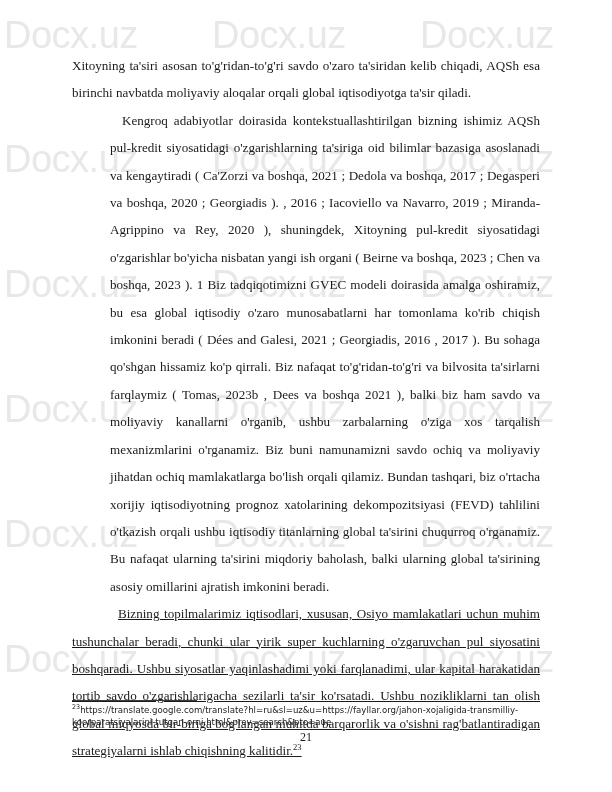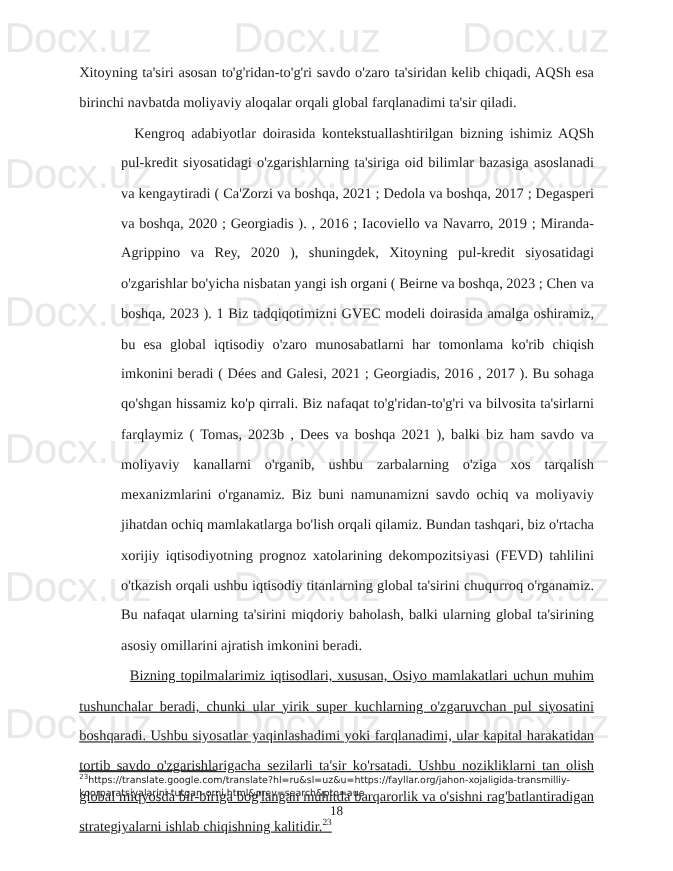--- a/index.html
+++ b/index.html
@@ -147,33 +147,33 @@
   <span class="watermark-text" style="left:4px;  top:638px;">Docx.uz</span>
   <span class="watermark-text" style="left:212px;top:638px;">Docx.uz</span>
   <span class="watermark-text" style="left:420px;top:638px;">Docx.uz</span>
 </div>
 
 <div id="page">
 
   <div id="body-text">
 
     <p class="para">
-      <span>Xitoyning ta'siri asosan to'g'ridan-to'g'ri savdo o'zaro ta'siridan kelib chiqadi, AQSh esa birinchi navbatda moliyaviy aloqalar orqali global farqlanadimi ta'sir qiladi.</span>
+      <span>Xitoyning ta'siri asosan to'g'ridan-to'g'ri savdo o'zaro ta'siridan kelib chiqadi, AQSh esa birinchi navbatda moliyaviy aloqalar orqali global iqtisodiyotga ta'sir qiladi.</span>
     </p>
 
     <p class="para indent-small">
       <span>Kengroq adabiyotlar doirasida kontekstuallashtirilgan bizning ishimiz AQSh pul-kredit siyosatidagi o'zgarishlarning ta'siriga oid bilimlar bazasiga asoslanadi va kengaytiradi ( Ca'Zorzi va boshqa, 2021 ; Dedola va boshqa, 2017 ; Degasperi va boshqa, 2020 ; Georgiadis ). , 2016 ; Iacoviello va Navarro, 2019 ; Miranda-Agrippino va Rey, 2020 ), shuningdek, Xitoyning pul-kredit siyosatidagi o'zgarishlar bo'yicha nisbatan yangi ish organi ( Beirne va boshqa, 2023 ; Chen va boshqa, 2023 ). 1 Biz tadqiqotimizni GVEC modeli doirasida amalga oshiramiz, bu esa global iqtisodiy o'zaro munosabatlarni har tomonlama ko'rib chiqish imkonini beradi ( Dées and Galesi, 2021 ; Georgiadis, 2016 , 2017 ). Bu sohaga qo'shgan hissamiz ko'p qirrali. Biz nafaqat to'g'ridan-to'g'ri va bilvosita ta'sirlarni farqlaymiz ( Tomas, 2023b , Dees va boshqa 2021 ), balki biz ham savdo va moliyaviy kanallarni o'rganib, ushbu zarbalarning o'ziga xos tarqalish mexanizmlarini o'rganamiz. Biz buni namunamizni savdo ochiq va moliyaviy jihatdan ochiq mamlakatlarga bo'lish orqali qilamiz. Bundan tashqari, biz o'rtacha xorijiy iqtisodiyotning prognoz xatolarining dekompozitsiyasi (FEVD) tahlilini o'tkazish orqali ushbu iqtisodiy titanlarning global ta'sirini chuqurroq o'rganamiz. Bu nafaqat ularning ta'sirini miqdoriy baholash, balki ularning global ta'sirining asosiy omillarini ajratish imkonini beradi.</span>
     </p>
 
     <p class="para indent-large">
       <span>Bizning topilmalarimiz iqtisodlari, xususan, Osiyo mamlakatlari uchun muhim tushunchalar beradi, chunki ular yirik super kuchlarning o'zgaruvchan pul siyosatini boshqaradi. Ushbu siyosatlar yaqinlashadimi yoki farqlanadimi, ular kapital harakatidan tortib savdo o'zgarishlarigacha sezilarli ta'sir ko'rsatadi. Ushbu nozikliklarni tan olish global miqyosda bir-biriga bog'langan muhitda barqarorlik va o'sishni rag'batlantiradigan strategiyalarni ishlab chiqishning kalitidir.</span><sup class="fn-ref">23</sup>
     </p>
 
   </div>
 
   <div id="footnote-block">
     <div id="footnote-rule"></div>
     <p id="footnote-text"><sup>23</sup><span>https://translate.google.com/translate?hl=ru&amp;sl=uz&amp;u=https://fayllar.org/jahon-xojaligida-transmilliy-koorparatsiyalarini-tutgan-orni.html&amp;prev=search&amp;pto=aue</span></p>
   </div>
 
-  <div id="page-number">18</div>
+  <div id="page-number">21</div>
 
 </div>
 
 </body></html>

